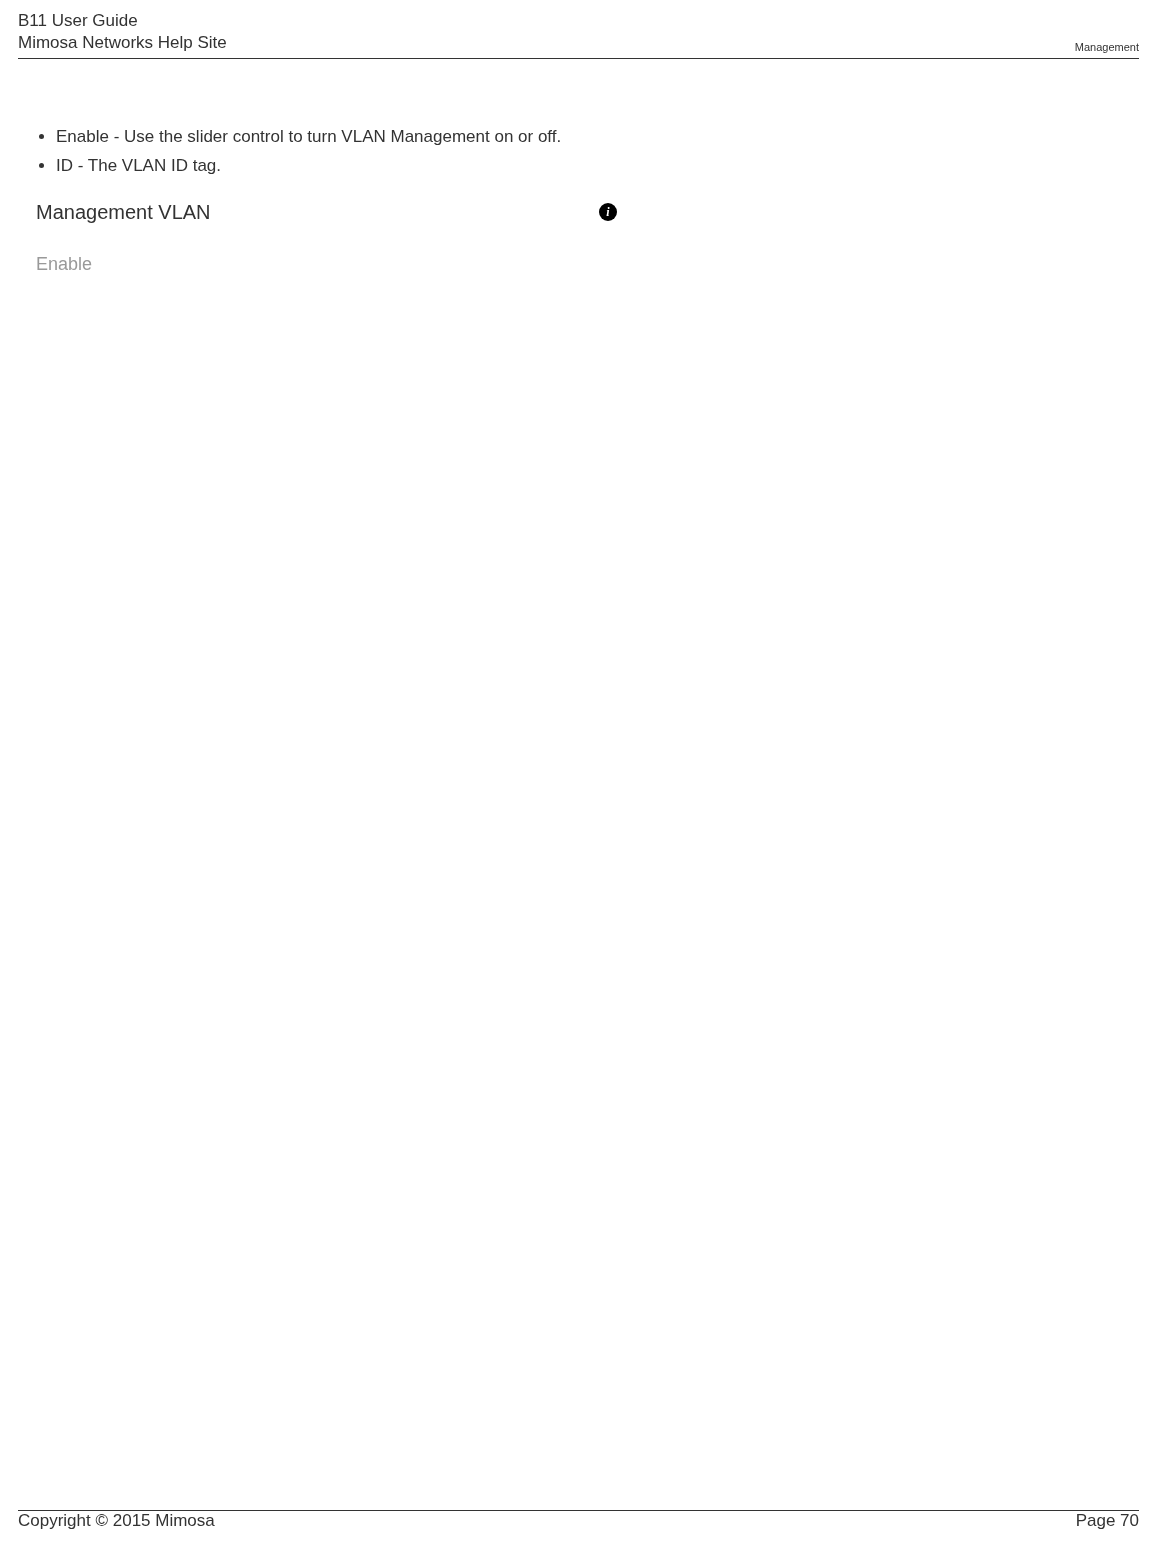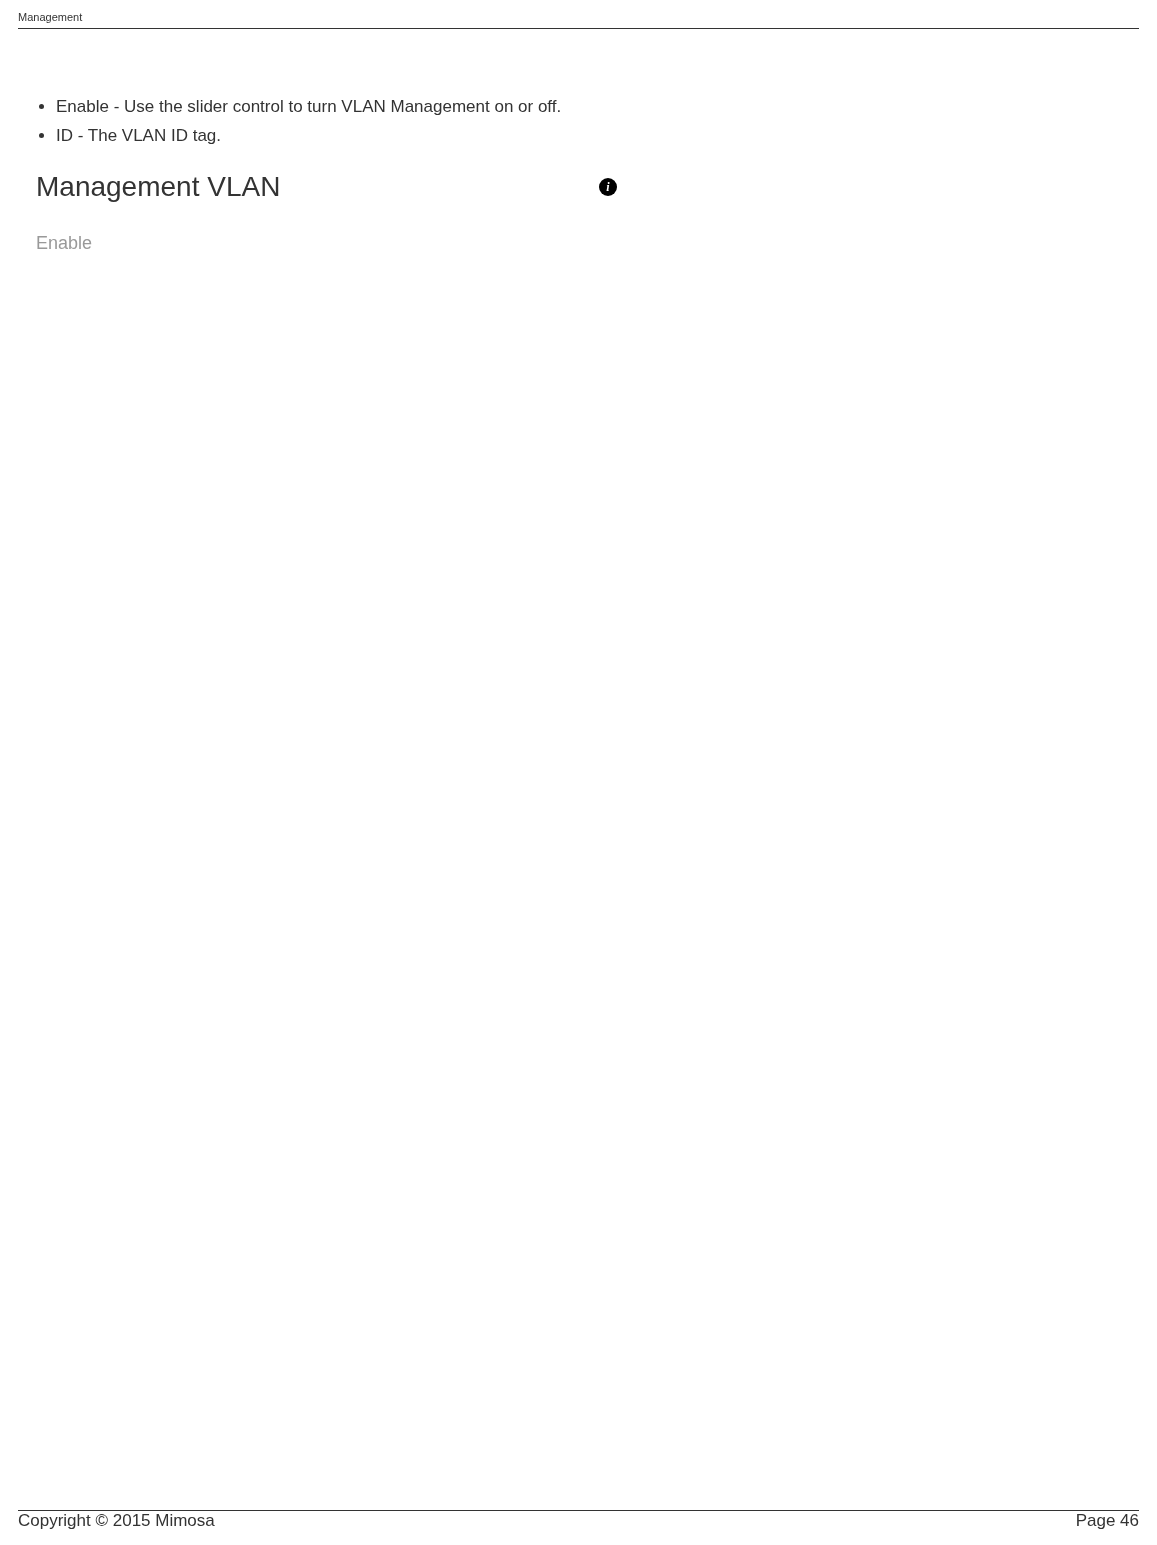--- a/index.html
+++ b/index.html
@@ -73,21 +73,21 @@
       width: 585px;
       font-family: 'Segoe UI', Arial, sans-serif;
     }
     .panel-header {
       display: flex;
       justify-content: space-between;
       align-items: center;
       margin-bottom: 30px;
     }
     .panel-title {
-      font-size: 28px;
+      font-size: 20px;
       font-weight: 400;
       color: #333;
     }
     .info-icon {
       width: 18px;
       height: 18px;
       border-radius: 50%;
       background: #000;
       color: #fff;
       display: flex;
@@ -139,20 +139,24 @@
       display: flex;
       justify-content: space-between;
       font-size: 17px;
     }
   </style>
 </head>
 <body>
 
 <div class="page">
   <div class="header">
+    <div class="header-left">
+      <span>B11 User Guide</span>
+      <span>Mimosa Networks Help Site</span>
+    </div>
     <div class="header-right">Management</div>
   </div>
 
   <div class="content">
     <ul class="bullets">
       <li>Enable - Use the slider control to turn VLAN Management on or off.</li>
       <li>ID - The VLAN ID tag.</li>
     </ul>
 
     <div class="panel">
@@ -162,15 +166,15 @@
       </div>
       <div class="field-row">
         <span class="field-label">Enable</span>
         <span></span>
       </div>
     </div>
   </div>
 
   <div class="footer">
     <span>Copyright © 2015 Mimosa</span>
-    <span>Page 46</span>
+    <span>Page 70</span>
   </div>
 </div>
 
 </body></html>

